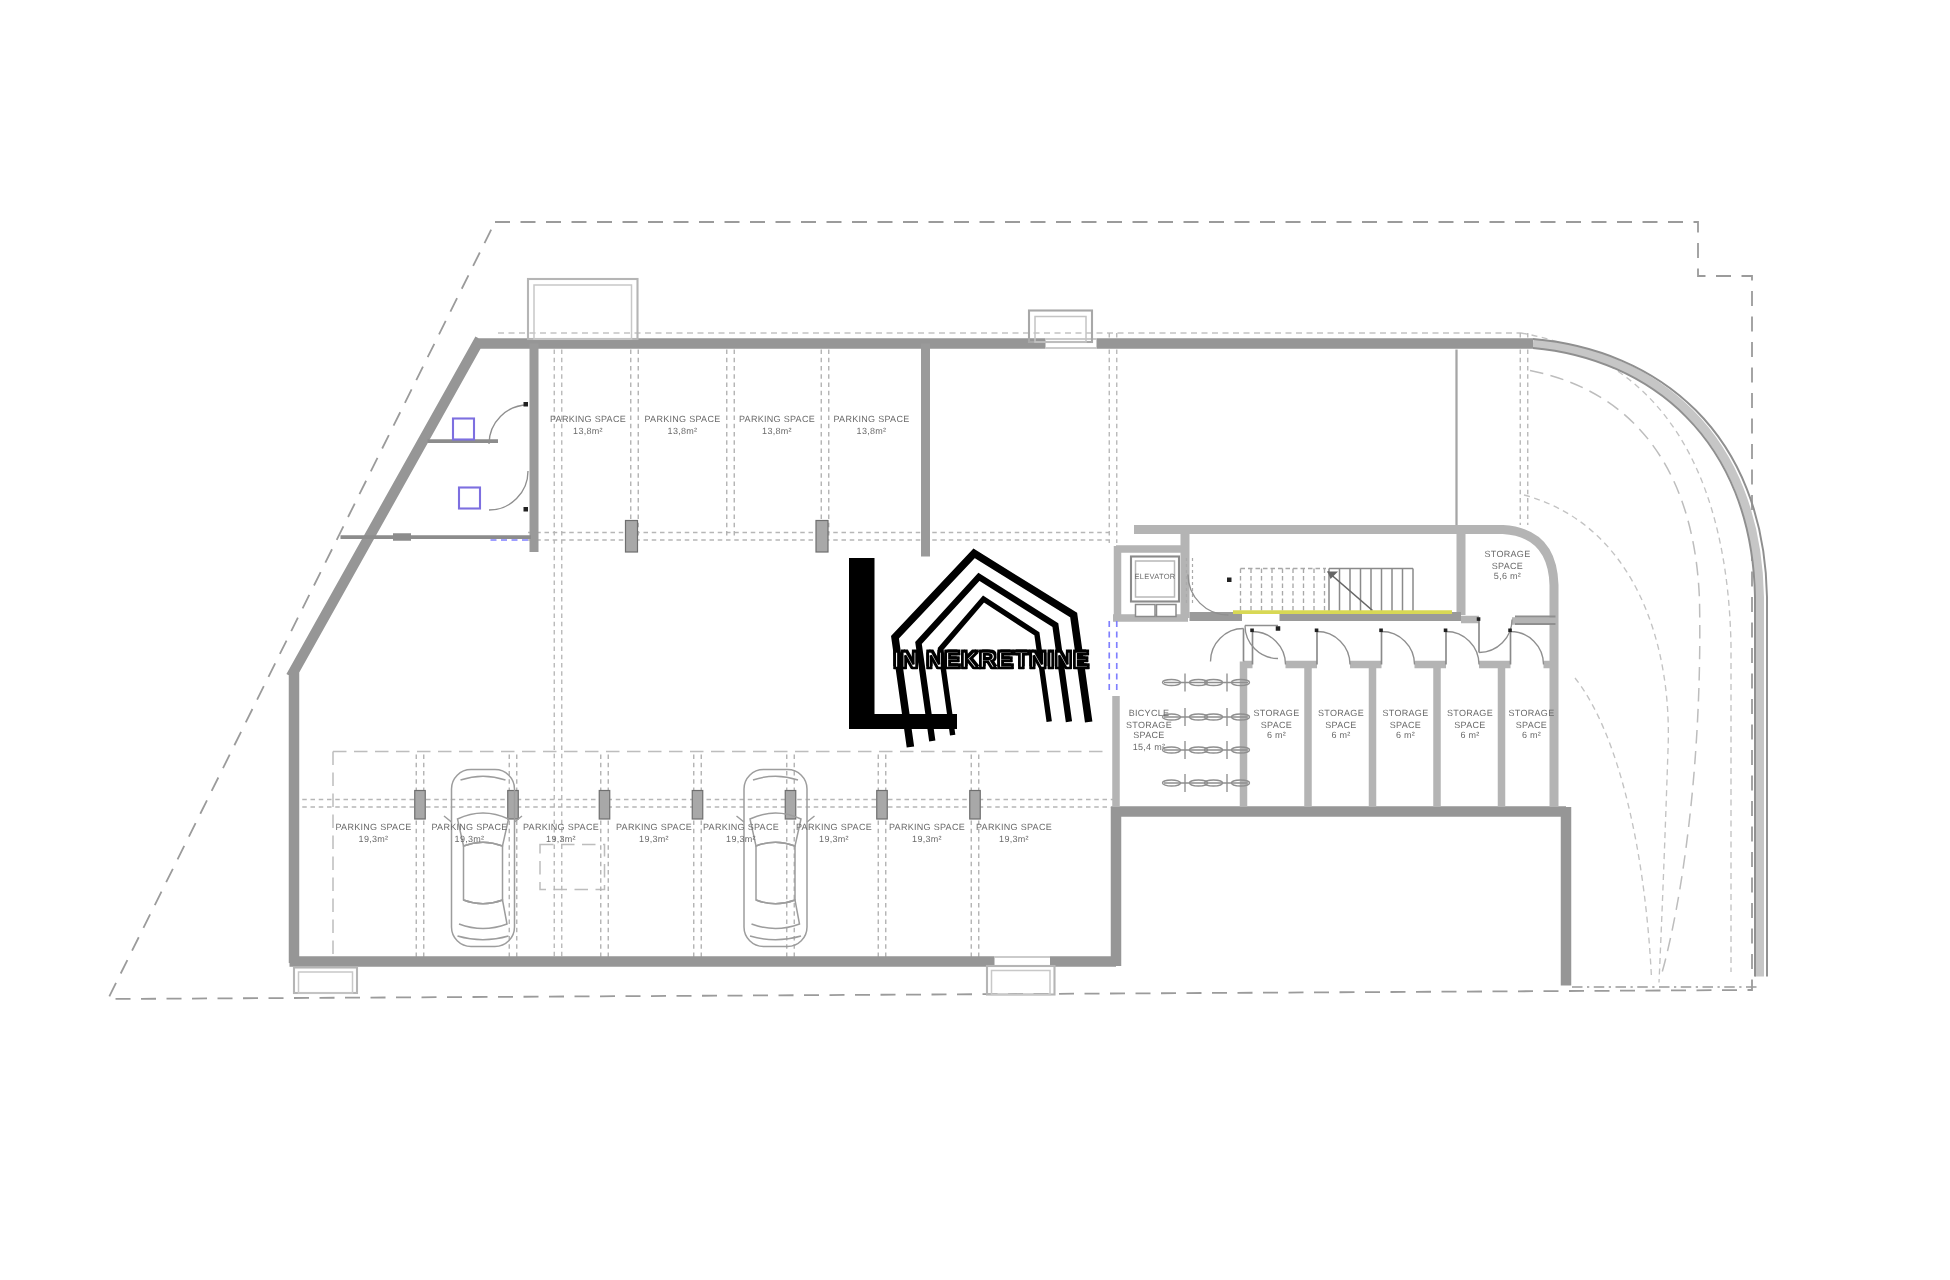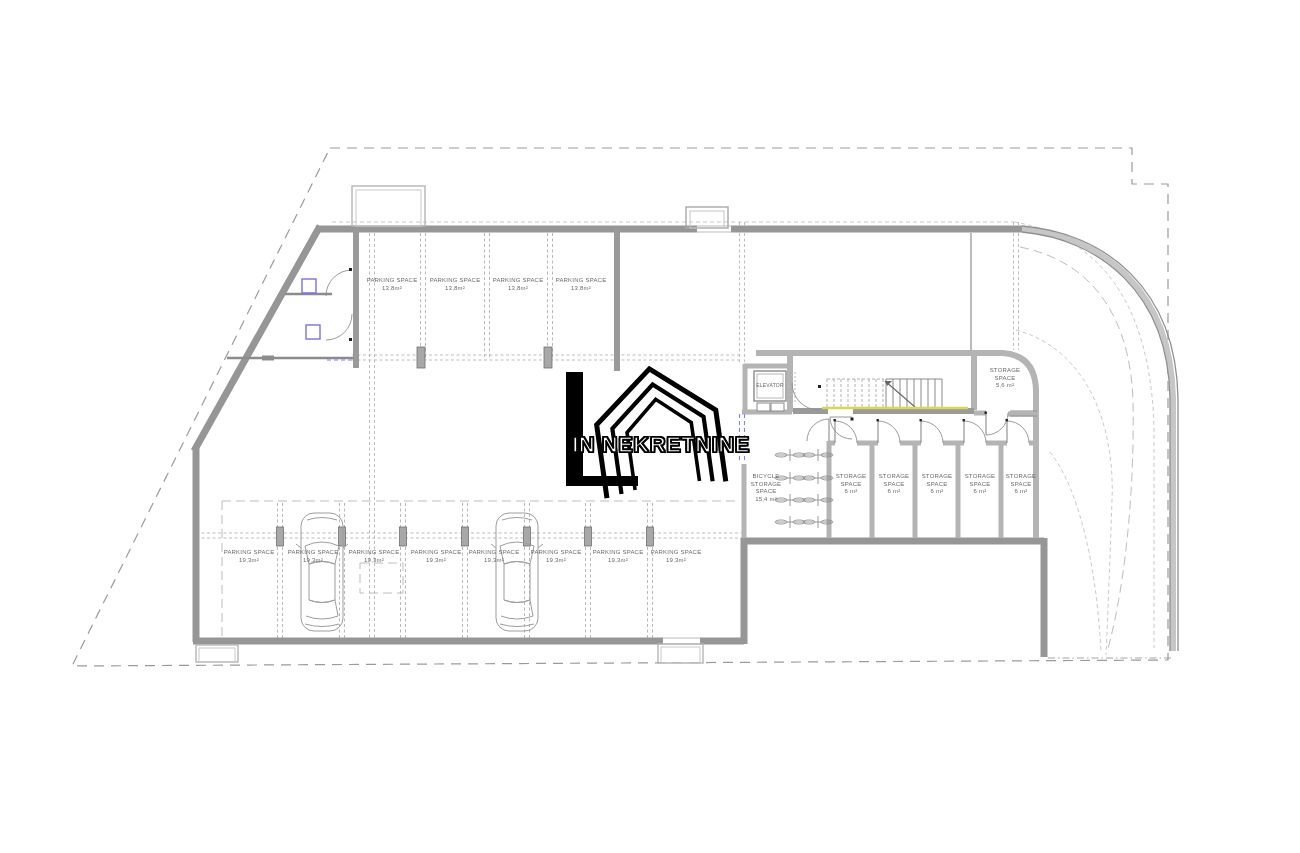--- a/index.html
+++ b/index.html
@@ -4,21 +4,21 @@
 <style>
   html,body{margin:0;padding:0;background:#fff;}
   #canvas{position:relative;width:1300px;height:853px;background:#ffffff;overflow:hidden;
           font-family:"Liberation Sans",sans-serif;}
   #plan-svg{position:absolute;left:0;top:0;}
   .lbl{position:absolute;text-align:center;color:#6a6a6a;font-size:6px;line-height:1.25;
        letter-spacing:.2px;pointer-events:none;}
   .lbl .area{display:block;}
   .elev-lbl{position:absolute;text-align:center;color:#6a6a6a;font-size:5px;letter-spacing:.2px;}
   #watermark{position:absolute;left:556px;top:432px;width:210px;text-align:center;
-             font-weight:bold;font-size:22px;letter-spacing:.5px;color:#ffffff;white-space:nowrap;
+             font-weight:bold;font-size:16px;letter-spacing:.5px;color:#ffffff;white-space:nowrap;
              -webkit-text-stroke:1.6px #000;
              text-shadow:1px 1px 0 #000,-1px -1px 0 #000,1px -1px 0 #000,-1px 1px 0 #000,0 0 1px #000;}
 </style>
 </head>
 <body>
 
 <div id="canvas">
 
 <svg id="plan-svg" width="1300" height="853" viewBox="0 0 1300 853">
 

